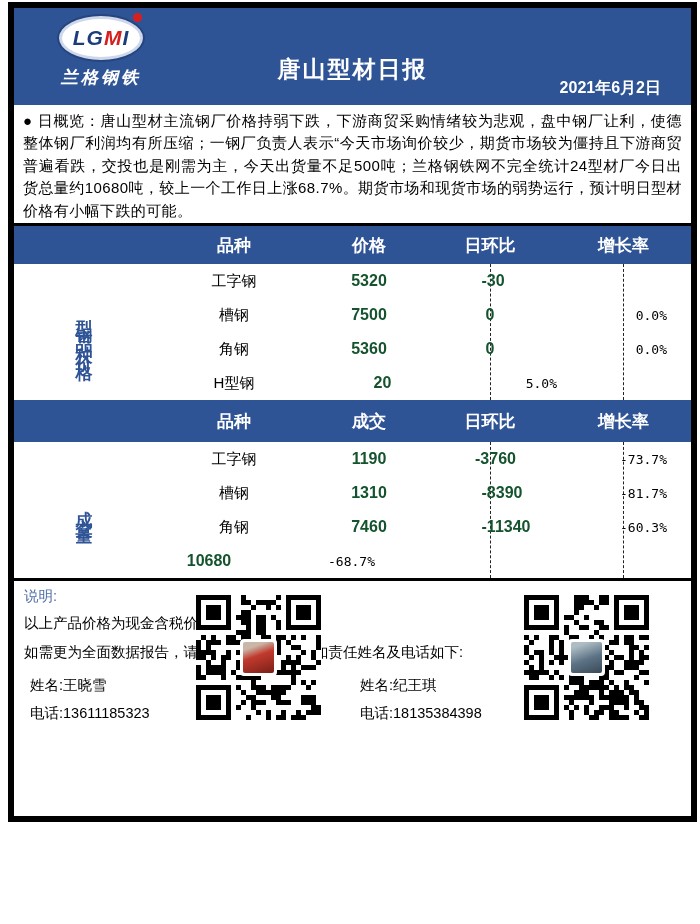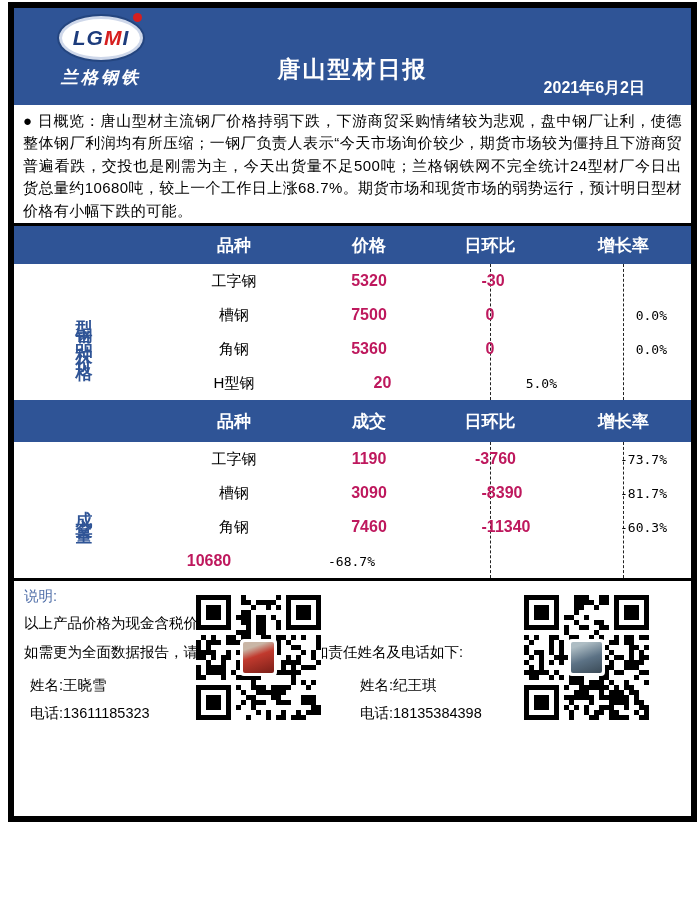--- a/index.html
+++ b/index.html
@@ -24,21 +24,21 @@
   }
   .logo-acronym { font-size:21px; font-weight:bold; color:#1d3c7c; letter-spacing:1px; font-style:italic; }
   .logo-acronym b { color:#d61f1f; }
   .logo-dot { position:absolute; right:-2px; top:-6px; width:9px; height:9px; background:#d61f1f; border-radius:50%; }
   .logo-brand { margin-top:6px; font-size:17px; font-weight:bold; color:#fff; letter-spacing:3px; font-style:italic; }
   .hdr-title {
     position:absolute; left:0; right:0; top:46px; text-align:center;
     font-size:23px; font-weight:bold; letter-spacing:2px;
   }
   .hdr-date {
-    position:absolute; right:46px; bottom:6px; font-size:16px; font-weight:bold;
+    position:absolute; right:30px; bottom:6px; font-size:16px; font-weight:bold;
   }
   
   .overview {
     height:121px; background:#fff; border-bottom:3px solid #000;
     padding:5px 9px 0 9px; font-size:15px; line-height:22.4px; color:#000;
     letter-spacing:0.4px; text-align:justify;
   }
   
   .thead { height:38px; background:#2F5496; display:flex; align-items:center; }
   .thead.t2 { height:42px; }
@@ -51,21 +51,21 @@
   .trows { position:relative; height:136px; background:#fff; }
   .axis {
     position:absolute; top:0; bottom:0; width:0;
     border-left:1px dashed #222; z-index:2;
   }
   .axis.change { left:476px; }
   .axis.growth { left:609px; }
   .trow { display:flex; height:34px; align-items:center; position:relative; }
   .trow .cell { position:relative; height:100%; display:flex; align-items:center; justify-content:center; }
   .cell.name { font-size:15px; color:#000; }
-  .cell.value, .cell.change { font-size:16px; font-weight:bold; color:#be185d; }
+  .cell.value, .cell.change { font-size:16px; font-weight:bold; color:#14532d; }
   .cell.change span, .cell.growth span { position:relative; z-index:3; }
   .cell.growth { justify-content:flex-end; padding-right:24px;
     font-family:"DejaVu Sans Mono",monospace; font-size:13px; color:#000; }
   .bar { position:absolute; top:2px; bottom:2px; z-index:1; }
   .bar.n { right:50%; }
   .bar.p { left:50%; }
   .bar.green { background:linear-gradient(to right,#eaf8f0,#1cb665); }
   .bar.red   { background:linear-gradient(to right,#ee3232,#ffe9e9); }
   .vlabel-wrap { position:absolute; left:0; top:0; width:140px; height:100%;
     display:flex; align-items:center; justify-content:center; overflow:hidden; }
@@ -196,21 +196,21 @@
           <span>-3760</span>
         </span>
       <span class="cell growth c-growth">
           <span class="bar green n" style="width: 60px;"></span>
           <span>-73.7%</span>
         </span>
     </div>
     <div class="trow">
       <span class="cell c-label"></span>
       <span class="cell name c-name">槽钢</span>
-      <span class="cell value c-value">3090</span>
+      <span class="cell value c-value">1310</span>
       <span class="cell change c-change">
           <span class="bar green n" style="width: 24px;"></span>
           <span>-8390</span>
         </span>
       <span class="cell growth c-growth">
           <span class="bar green n" style="width: 67px;"></span>
           <span>-81.7%</span>
         </span>
     </div>
     <div class="trow">

